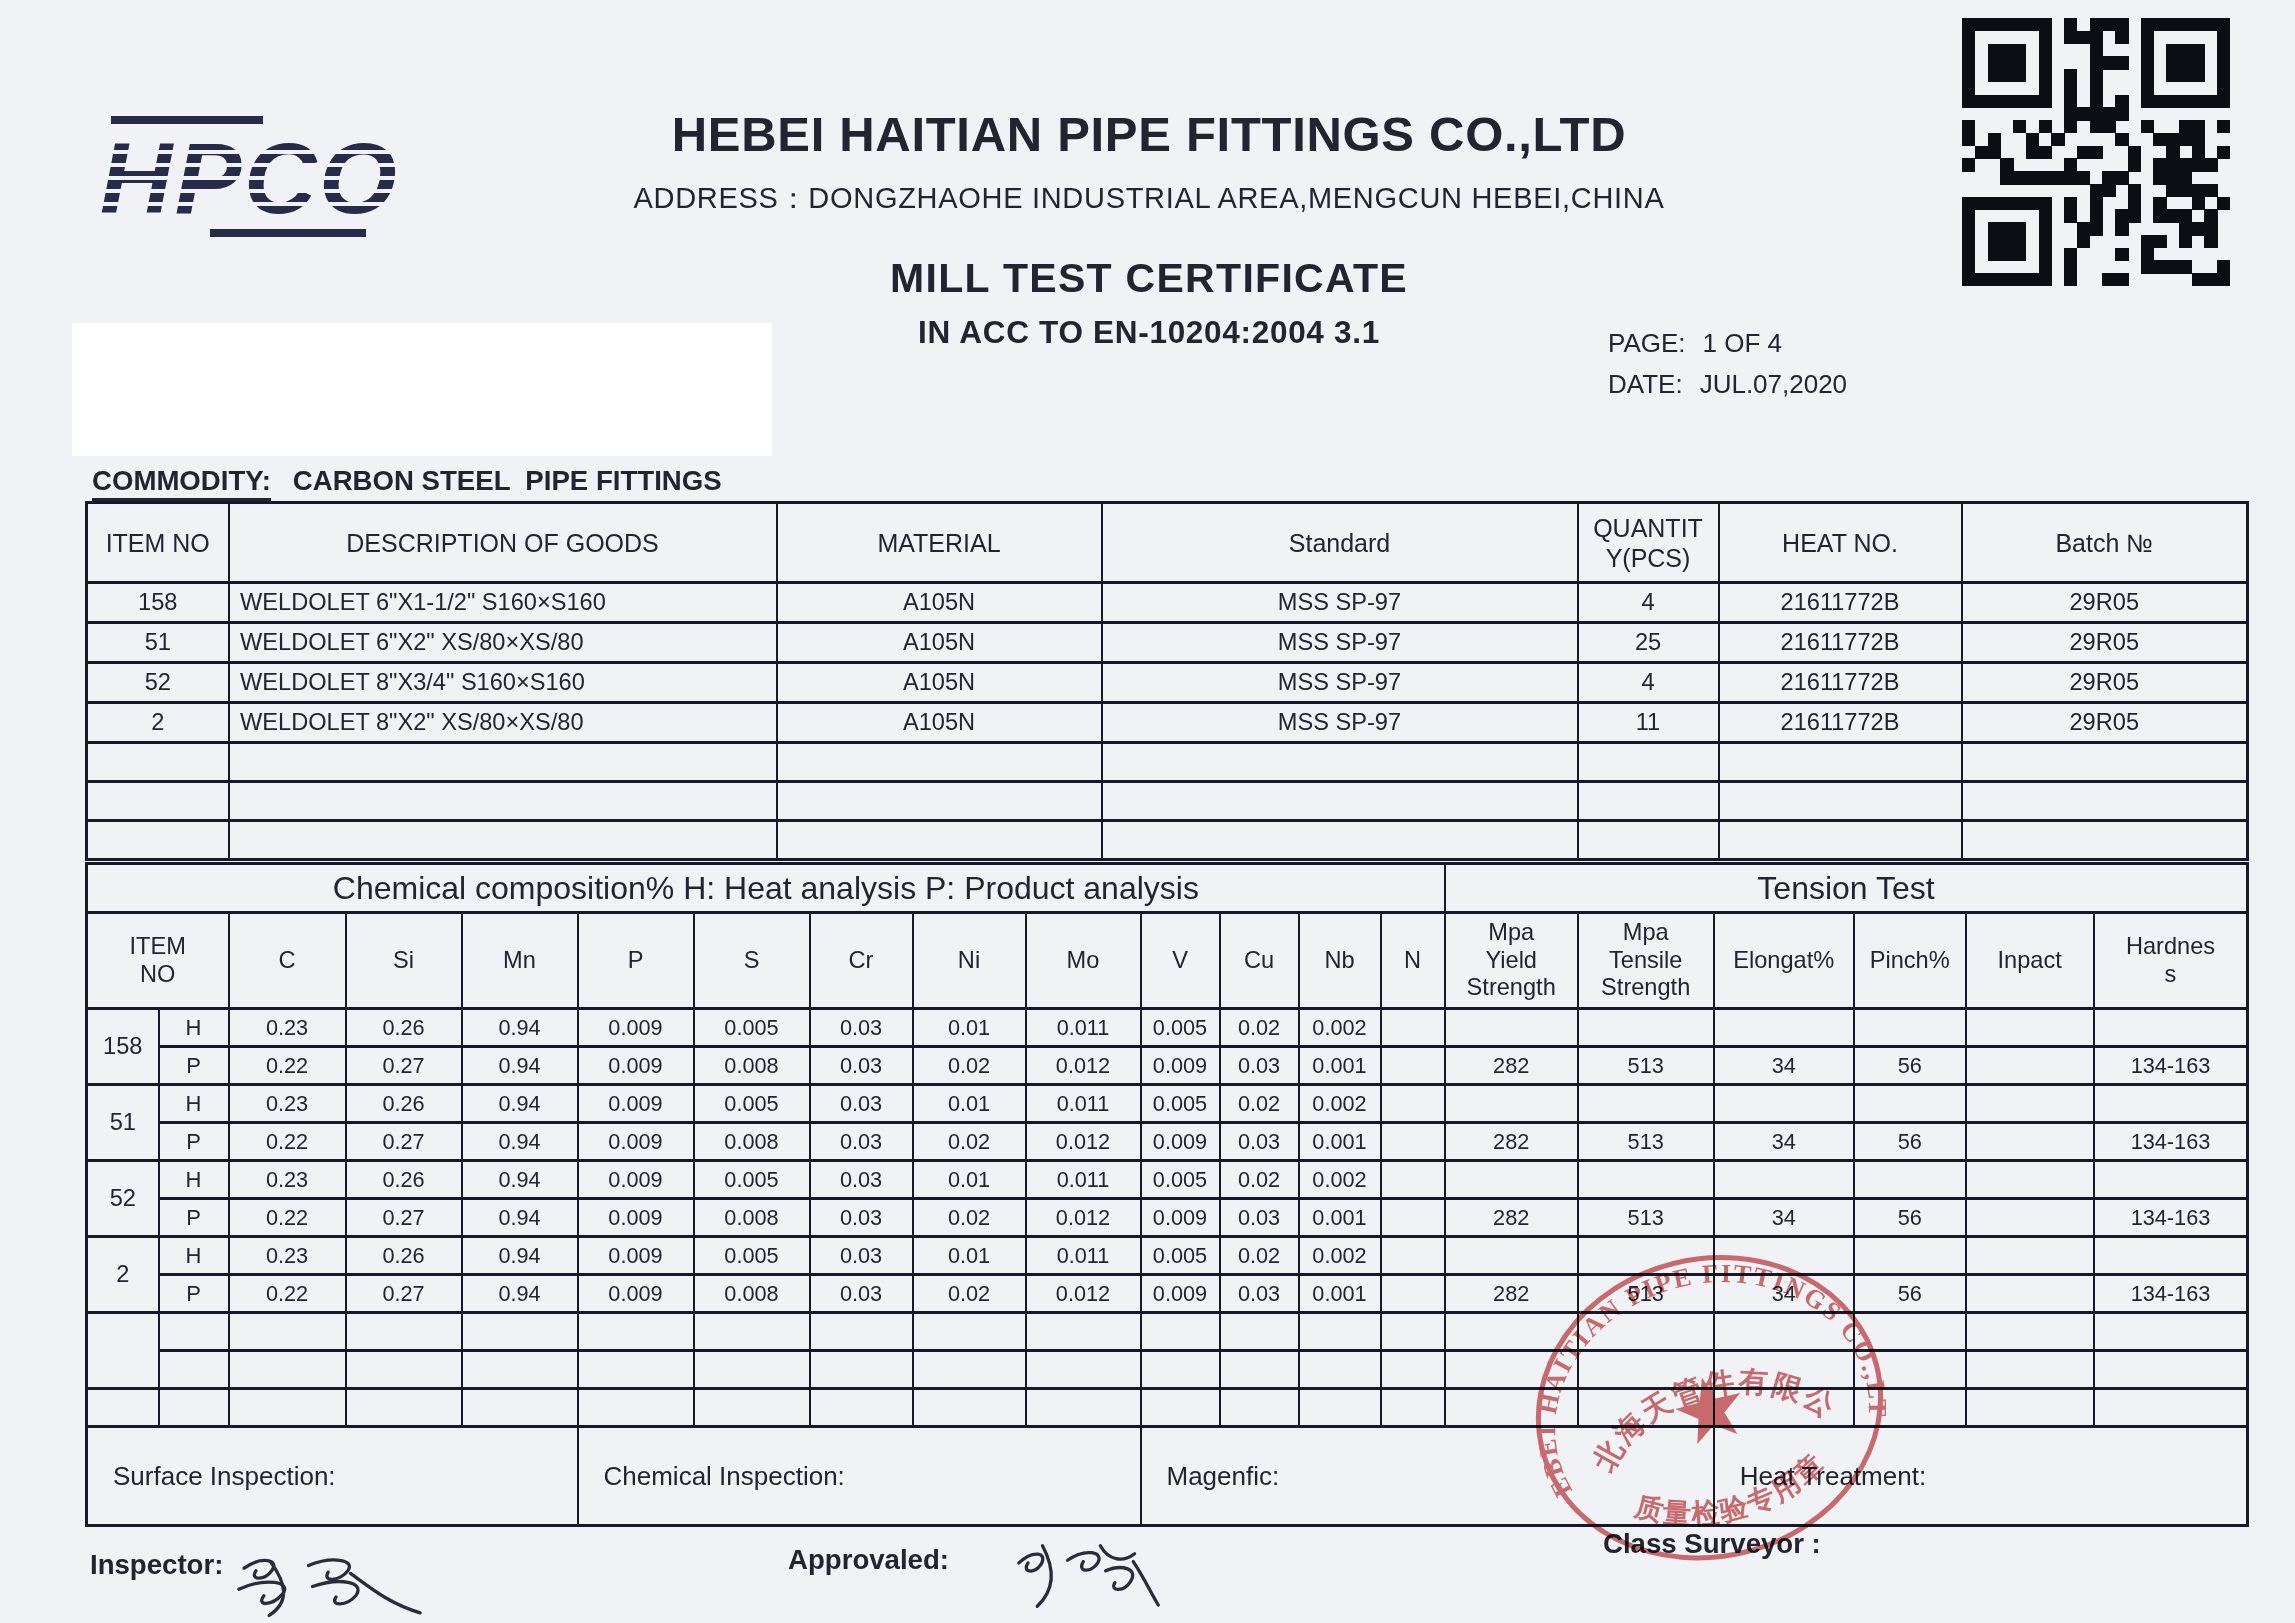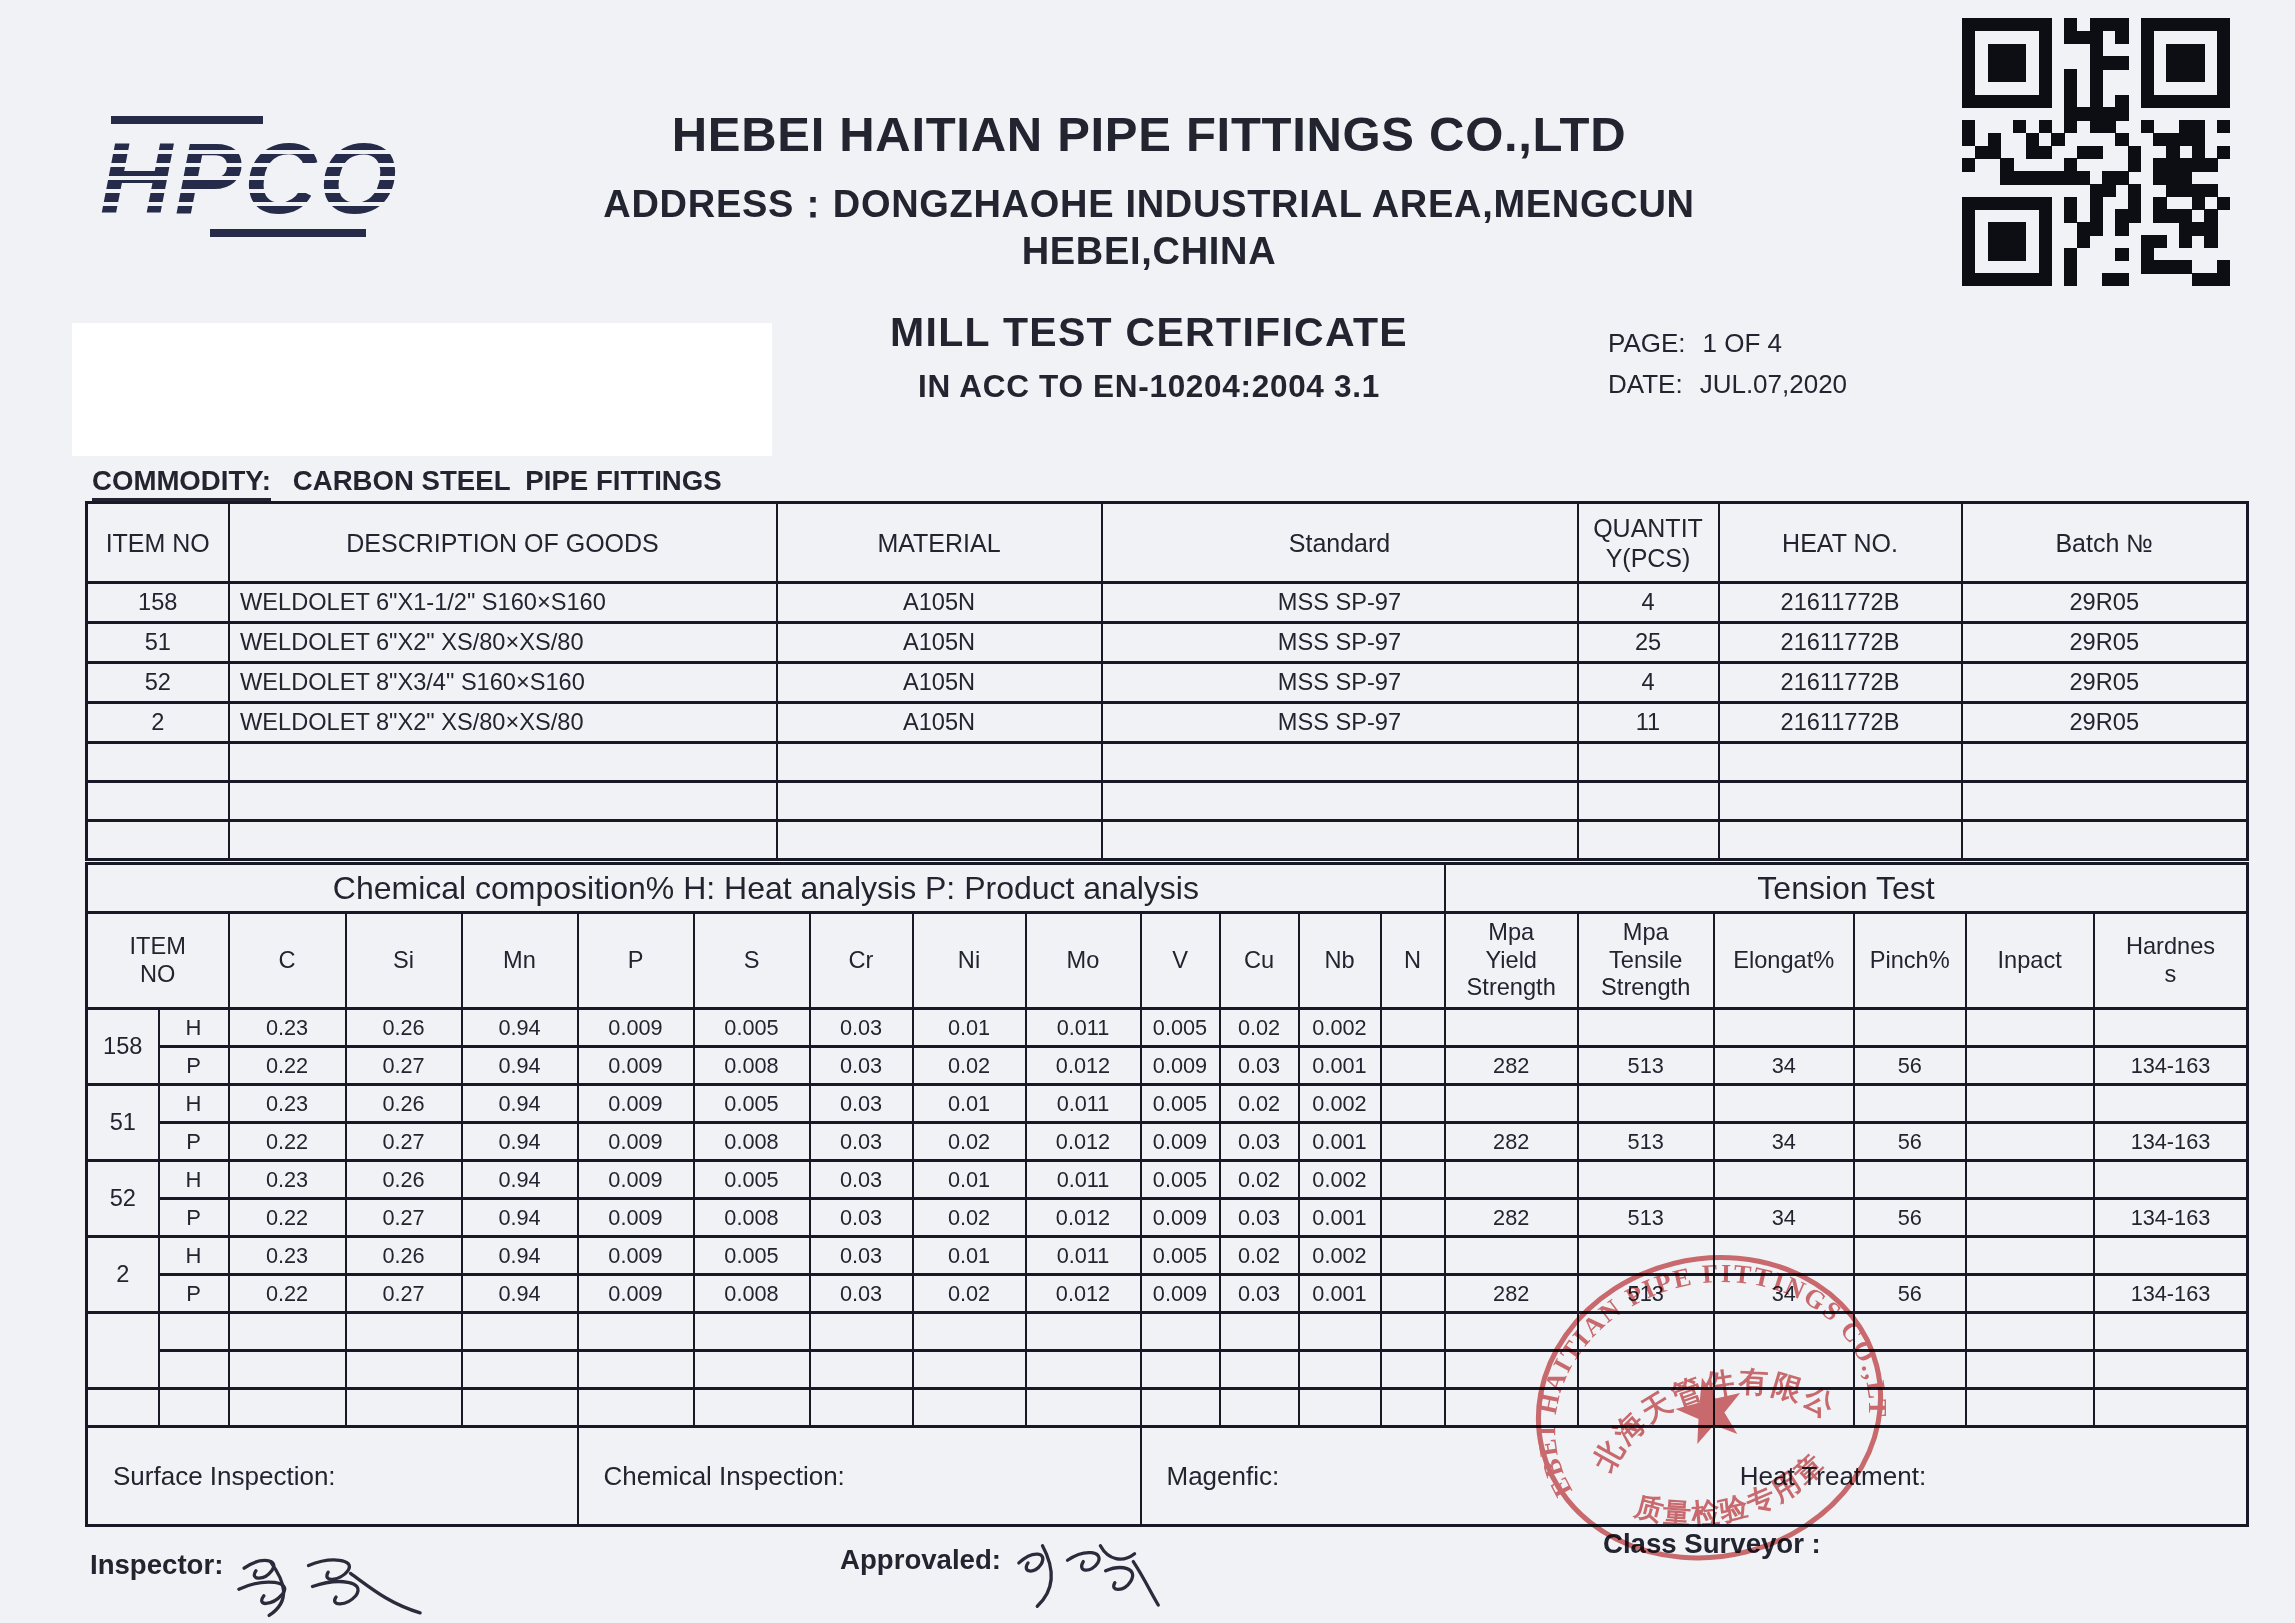--- a/index.html
+++ b/index.html
@@ -17,21 +17,21 @@
     letter-spacing:2.6px;color:#262b49;padding-right:19.7px;
   }
   .logo-stripes{
     position:absolute;inset:0;
     background:repeating-linear-gradient(180deg,transparent 0 9.2px,#f1f2f6 9.2px 13px);
   }
   .logo-bar-bottom{width:156px;height:7.9px;background:#262b49;margin-left:110px;margin-top:1.3px;}
   
   .headc{position:absolute;left:558px;top:106px;width:1182px;text-align:center;}
   .company{font-size:49px;font-weight:bold;letter-spacing:0.7px;}
-  .addr{font-size:38px;font-weight:bold;margin-top:17px;letter-spacing:0.7px;}
+  .addr{font-size:29px;font-weight:normal;margin-top:17px;letter-spacing:0.7px;}
   .mtc{font-size:41px;font-weight:bold;margin-top:36px;letter-spacing:1.3px;}
   .acc{font-size:31.5px;font-weight:bold;margin-top:11.8px;letter-spacing:0.7px;}
   
   .qr{position:absolute;left:1962px;top:18.4px;width:268px;height:268px;}
   
   .whiteout{position:absolute;left:72px;top:323px;width:700px;height:133px;background:#ffffff;}
   
   .pageinfo{position:absolute;left:1608px;top:323px;}
   .pageinfo .pl{font-size:26px;font-weight:normal;line-height:41px;white-space:pre;}
   .pv{margin-left:17px;}
@@ -54,21 +54,21 @@
   #t1 tr.erow td{height:36px;}
   #t2 td.sect{font-size:32px;height:46px;}
   #t2 th{font-size:23.6px;font-weight:normal;height:93px;line-height:1.18;}
   #t2 td{font-size:21.7px;height:35px;}
   #t2 td.ino{font-size:23.6px;}
   #t2 td.lab{font-size:22px;}
   #t2 tr.insp td{height:96px;font-size:26px;text-align:left;padding-left:25px;white-space:normal;vertical-align:middle;}
   
   .signoff{position:absolute;font-size:27.6px;font-weight:bold;}
   #inspector{left:90px;top:1549px;}
-  #approvaled{left:840px;top:1544px;}
+  #approvaled{left:788px;top:1544px;}
   #surveyor{left:1603px;top:1528px;}
   .sig{position:absolute;}
   .sig svg path{fill:none;stroke:#2a2c3c;stroke-width:5;stroke-linecap:round;}
   #sig-inspector{left:231px;top:1540px;width:197px;height:80px;}
   #sig-approvaled{left:1007px;top:1524px;width:171px;height:87px;}
   
   .stamp{position:absolute;left:1518px;top:1233px;width:383px;height:347px;opacity:.8;mix-blend-mode:multiply;}
   .stamp svg{width:100%;height:100%;}
   .stamp text{fill:#c94b4d;font-family:"Liberation Serif","DejaVu Serif",serif;font-weight:bold;}
 </style>

